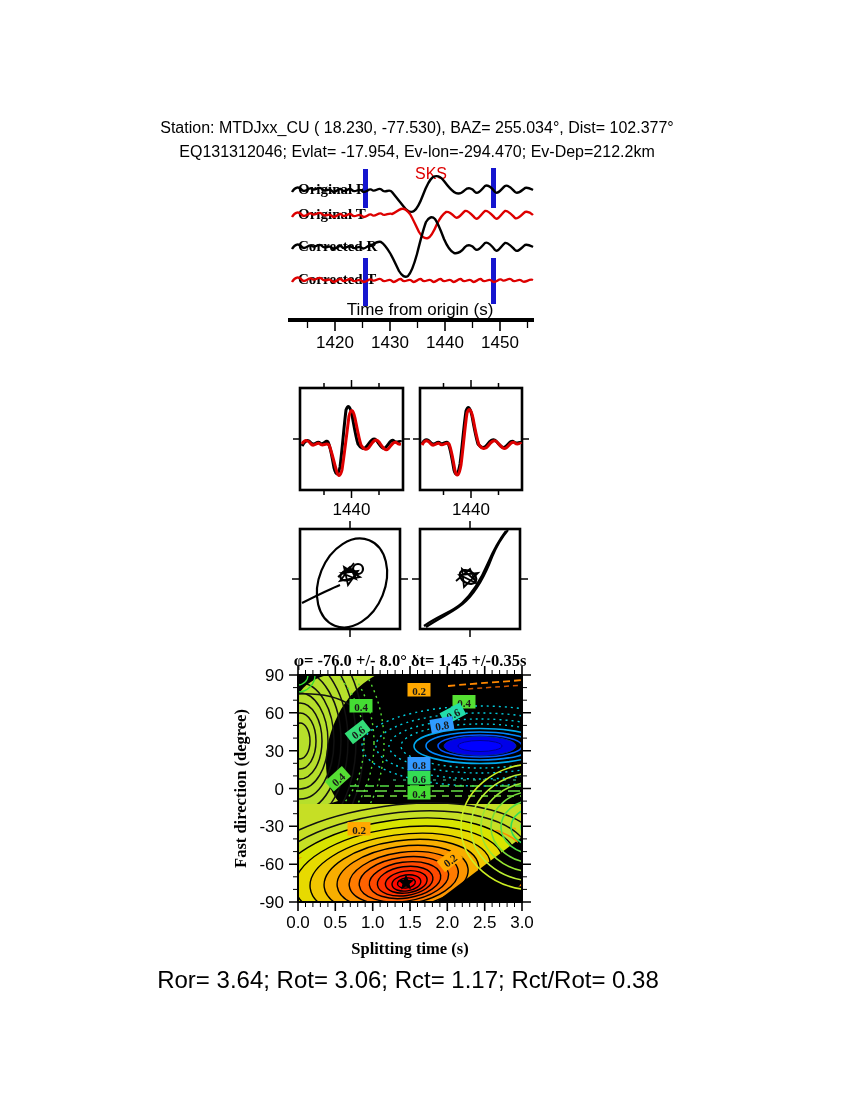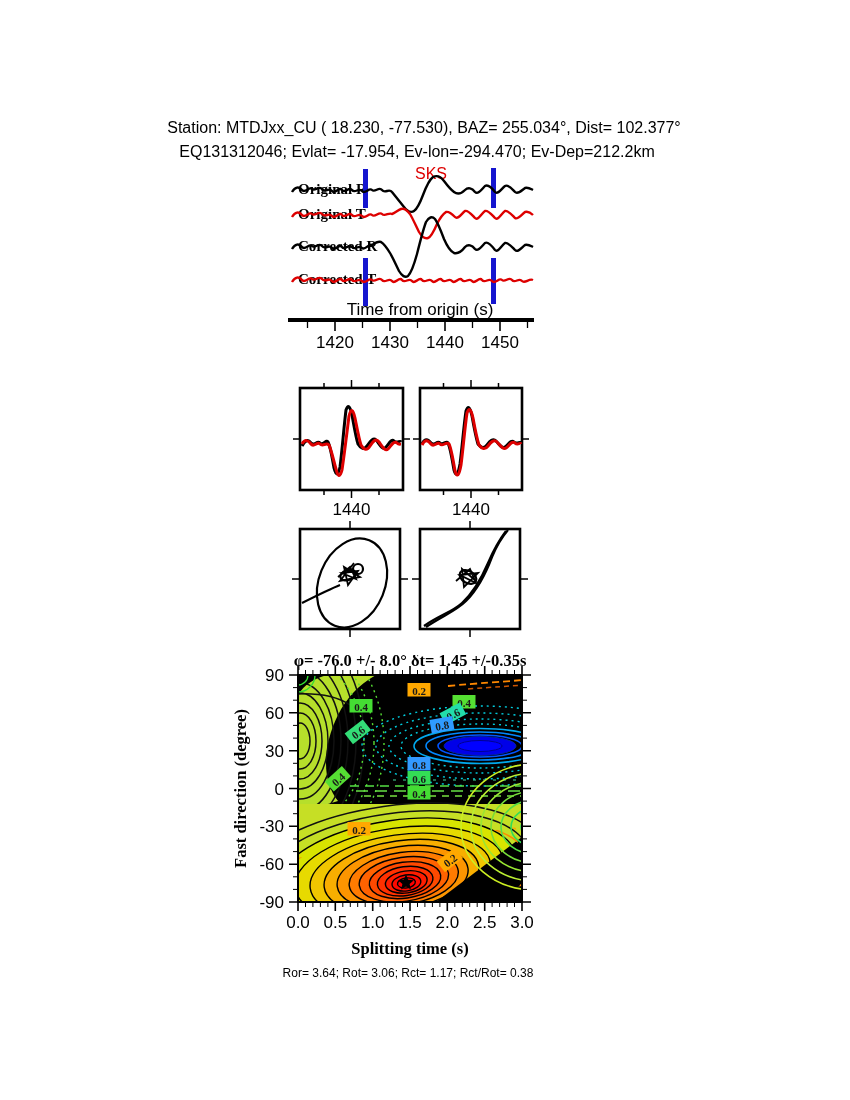--- a/index.html
+++ b/index.html
@@ -1,32 +1,32 @@
 <!DOCTYPE html>
 <html><head>
 <meta charset="utf-8">
 <style>
   html,body{margin:0;padding:0;background:#fff;}
   .page{position:relative;width:850px;height:1100px;background:#fff;overflow:hidden;
         font-family:"Liberation Sans",sans-serif;color:#000;}
   .hdr{position:absolute;left:0;width:834px;text-align:center;font-size:16px;}
-  .stats{position:absolute;left:0;width:816px;text-align:center;font-size:12px;}
+  .stats{position:absolute;left:0;width:816px;text-align:center;font-size:24px;}
   svg{position:absolute;}
   .sans17{font:17px "Liberation Sans",sans-serif;fill:#000;}
   .sansred{font:16px "Liberation Sans",sans-serif;fill:#dd0000;}
   .serifb15{font:bold 15px "Liberation Serif",serif;fill:#000;}
   .serifb16{font:bold 16.5px "Liberation Serif",serif;fill:#000;}
   .clbl{font:bold 11px "Liberation Serif",serif;fill:#1a1a1a;}
 </style>
 </head>
 <body>
 
 <div class="page">
 
-  <div class="hdr" style="top:119px;padding-left:7px;">Station: MTDJxx_CU (  18.230,  -77.530), BAZ=  255.034°, Dist=  102.377°</div>
+  <div class="hdr" style="top:119px;">Station: MTDJxx_CU (  18.230,  -77.530), BAZ=  255.034°, Dist=  102.377°</div>
   <div class="hdr" style="top:143px;">EQ131312046; Evlat= -17.954, Ev-lon=-294.470; Ev-Dep=212.2km</div>
 
   <svg style="left:280px;top:160px;" width="265" height="200" viewBox="0 0 265 200">
 
     <text class="serifb15" x="18" y="34">Original R</text>
     <text class="serifb15" x="18" y="59">Original T</text>
     <text class="serifb15" x="18" y="91">Corrected R</text>
     <text class="serifb15" x="18" y="124">Corrected T</text>
     <text class="sansred" x="135" y="19">SKS</text>
 

